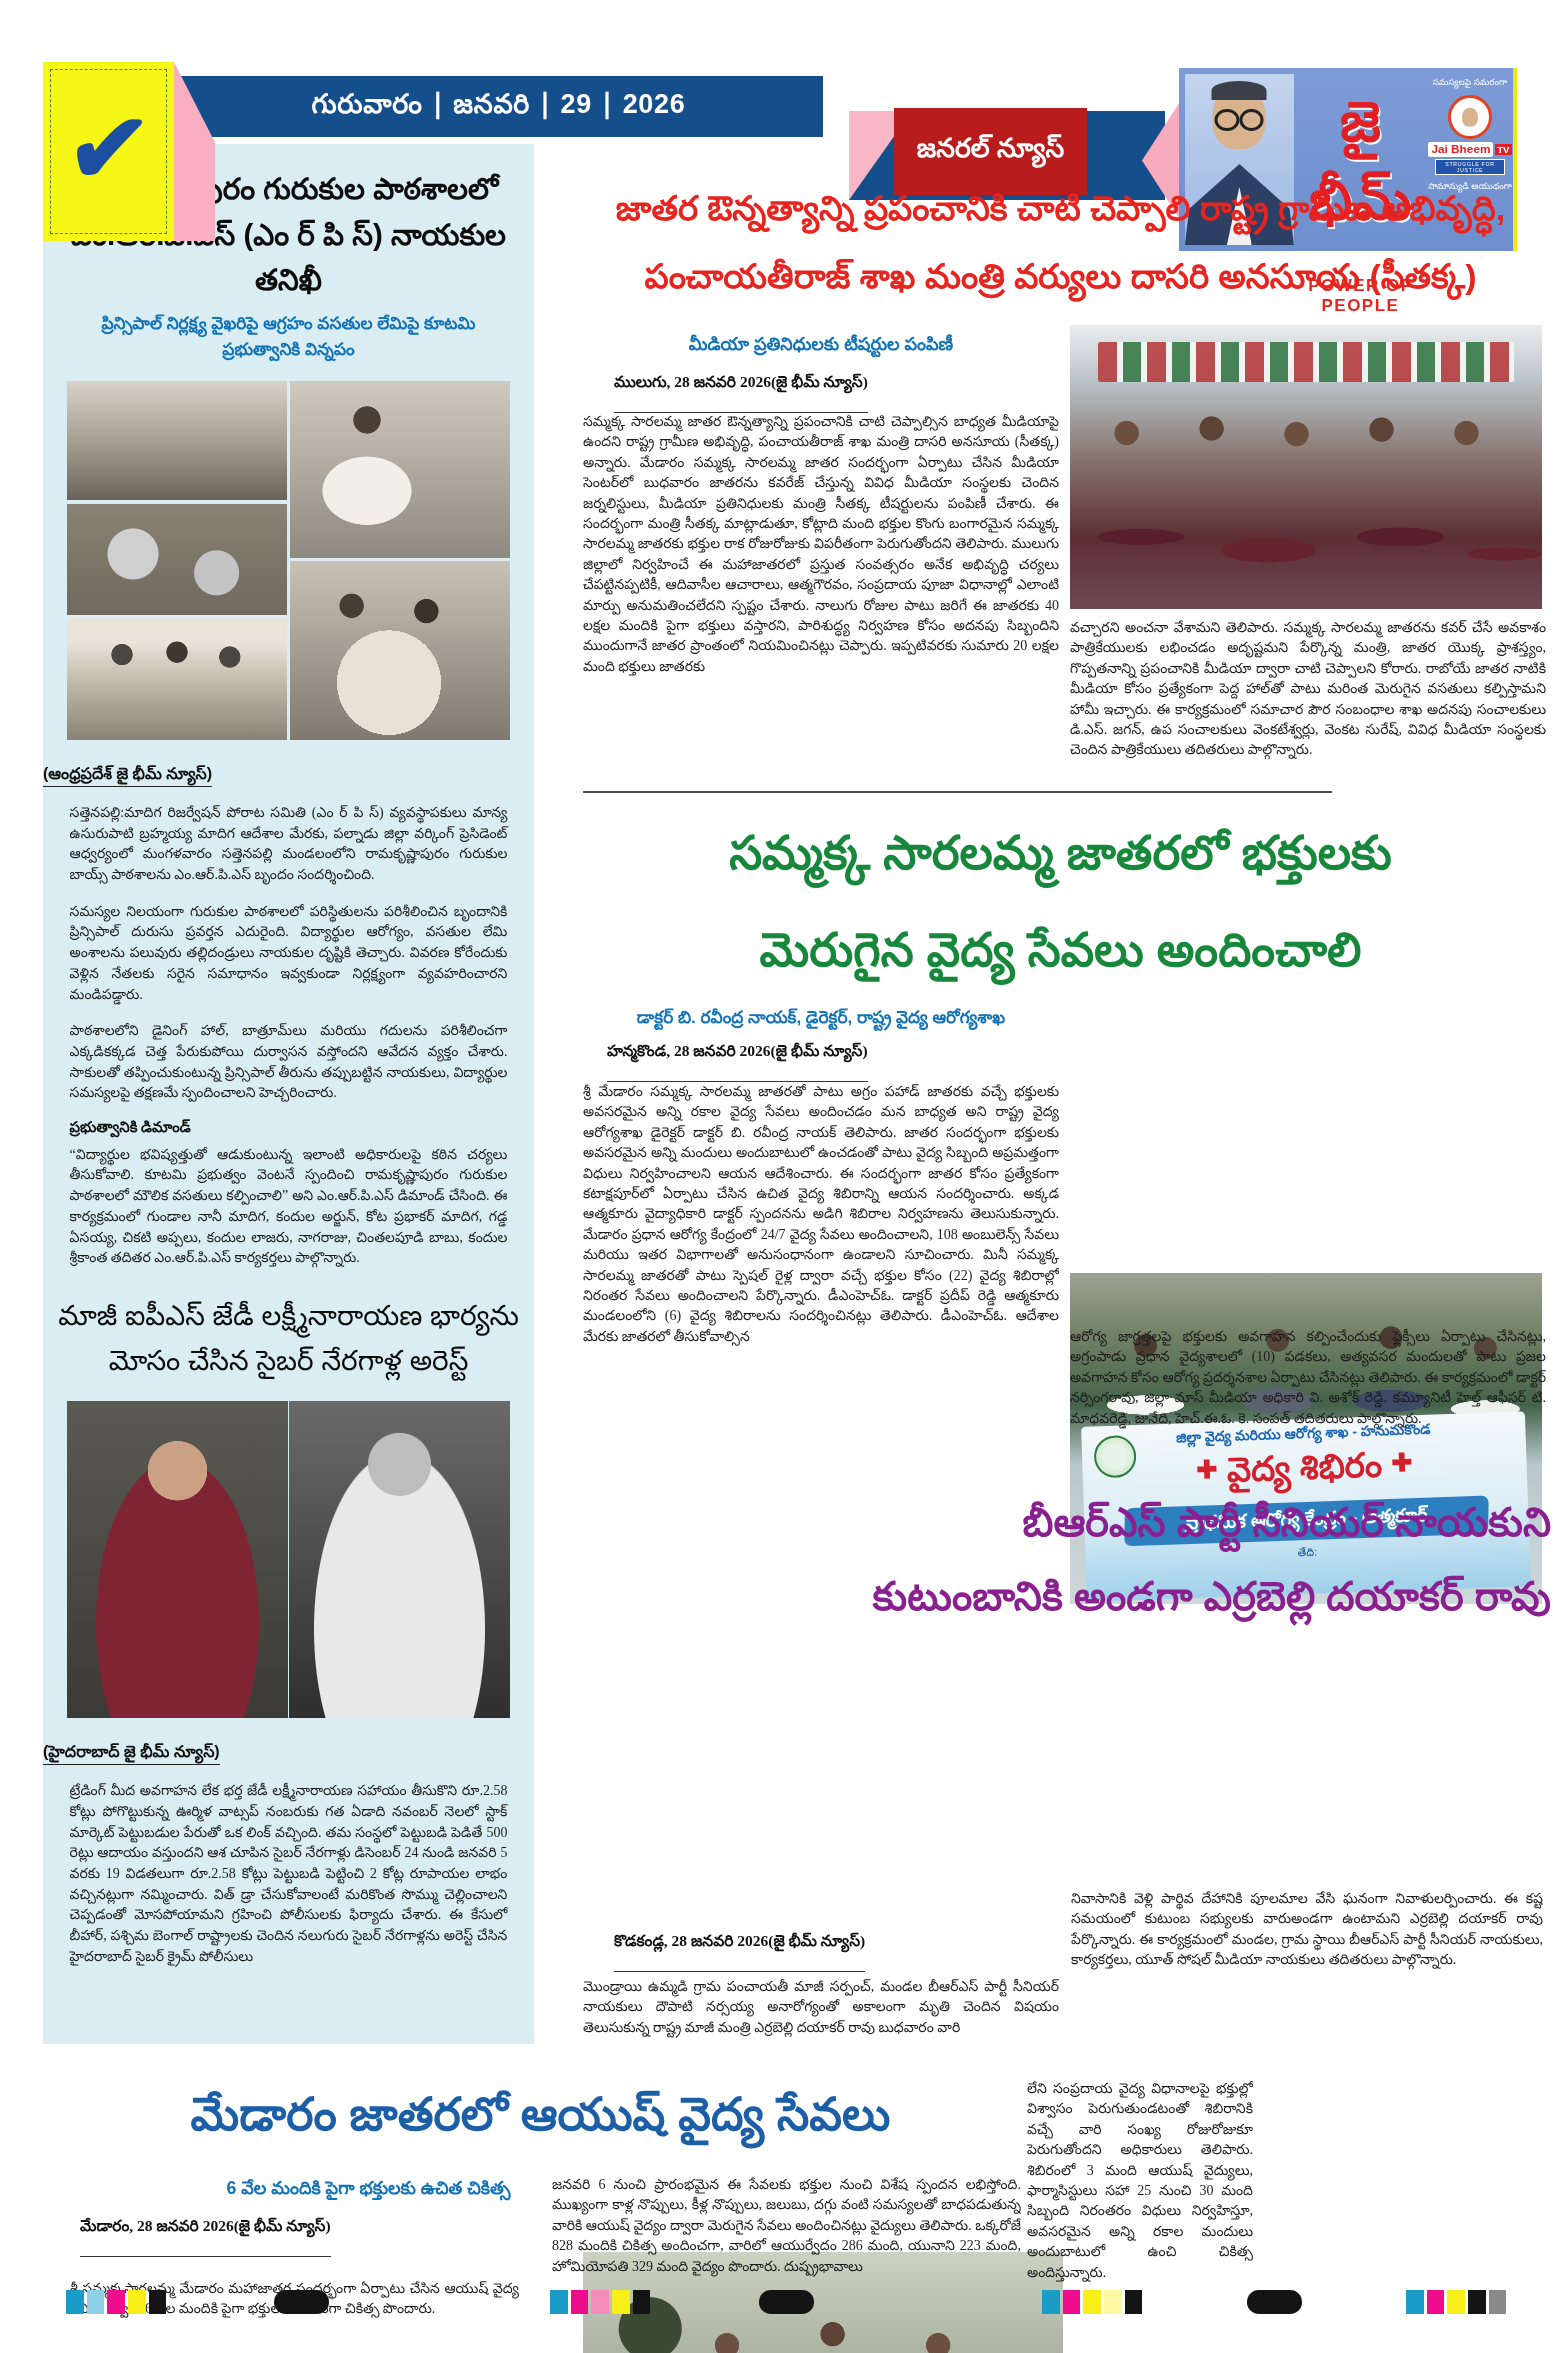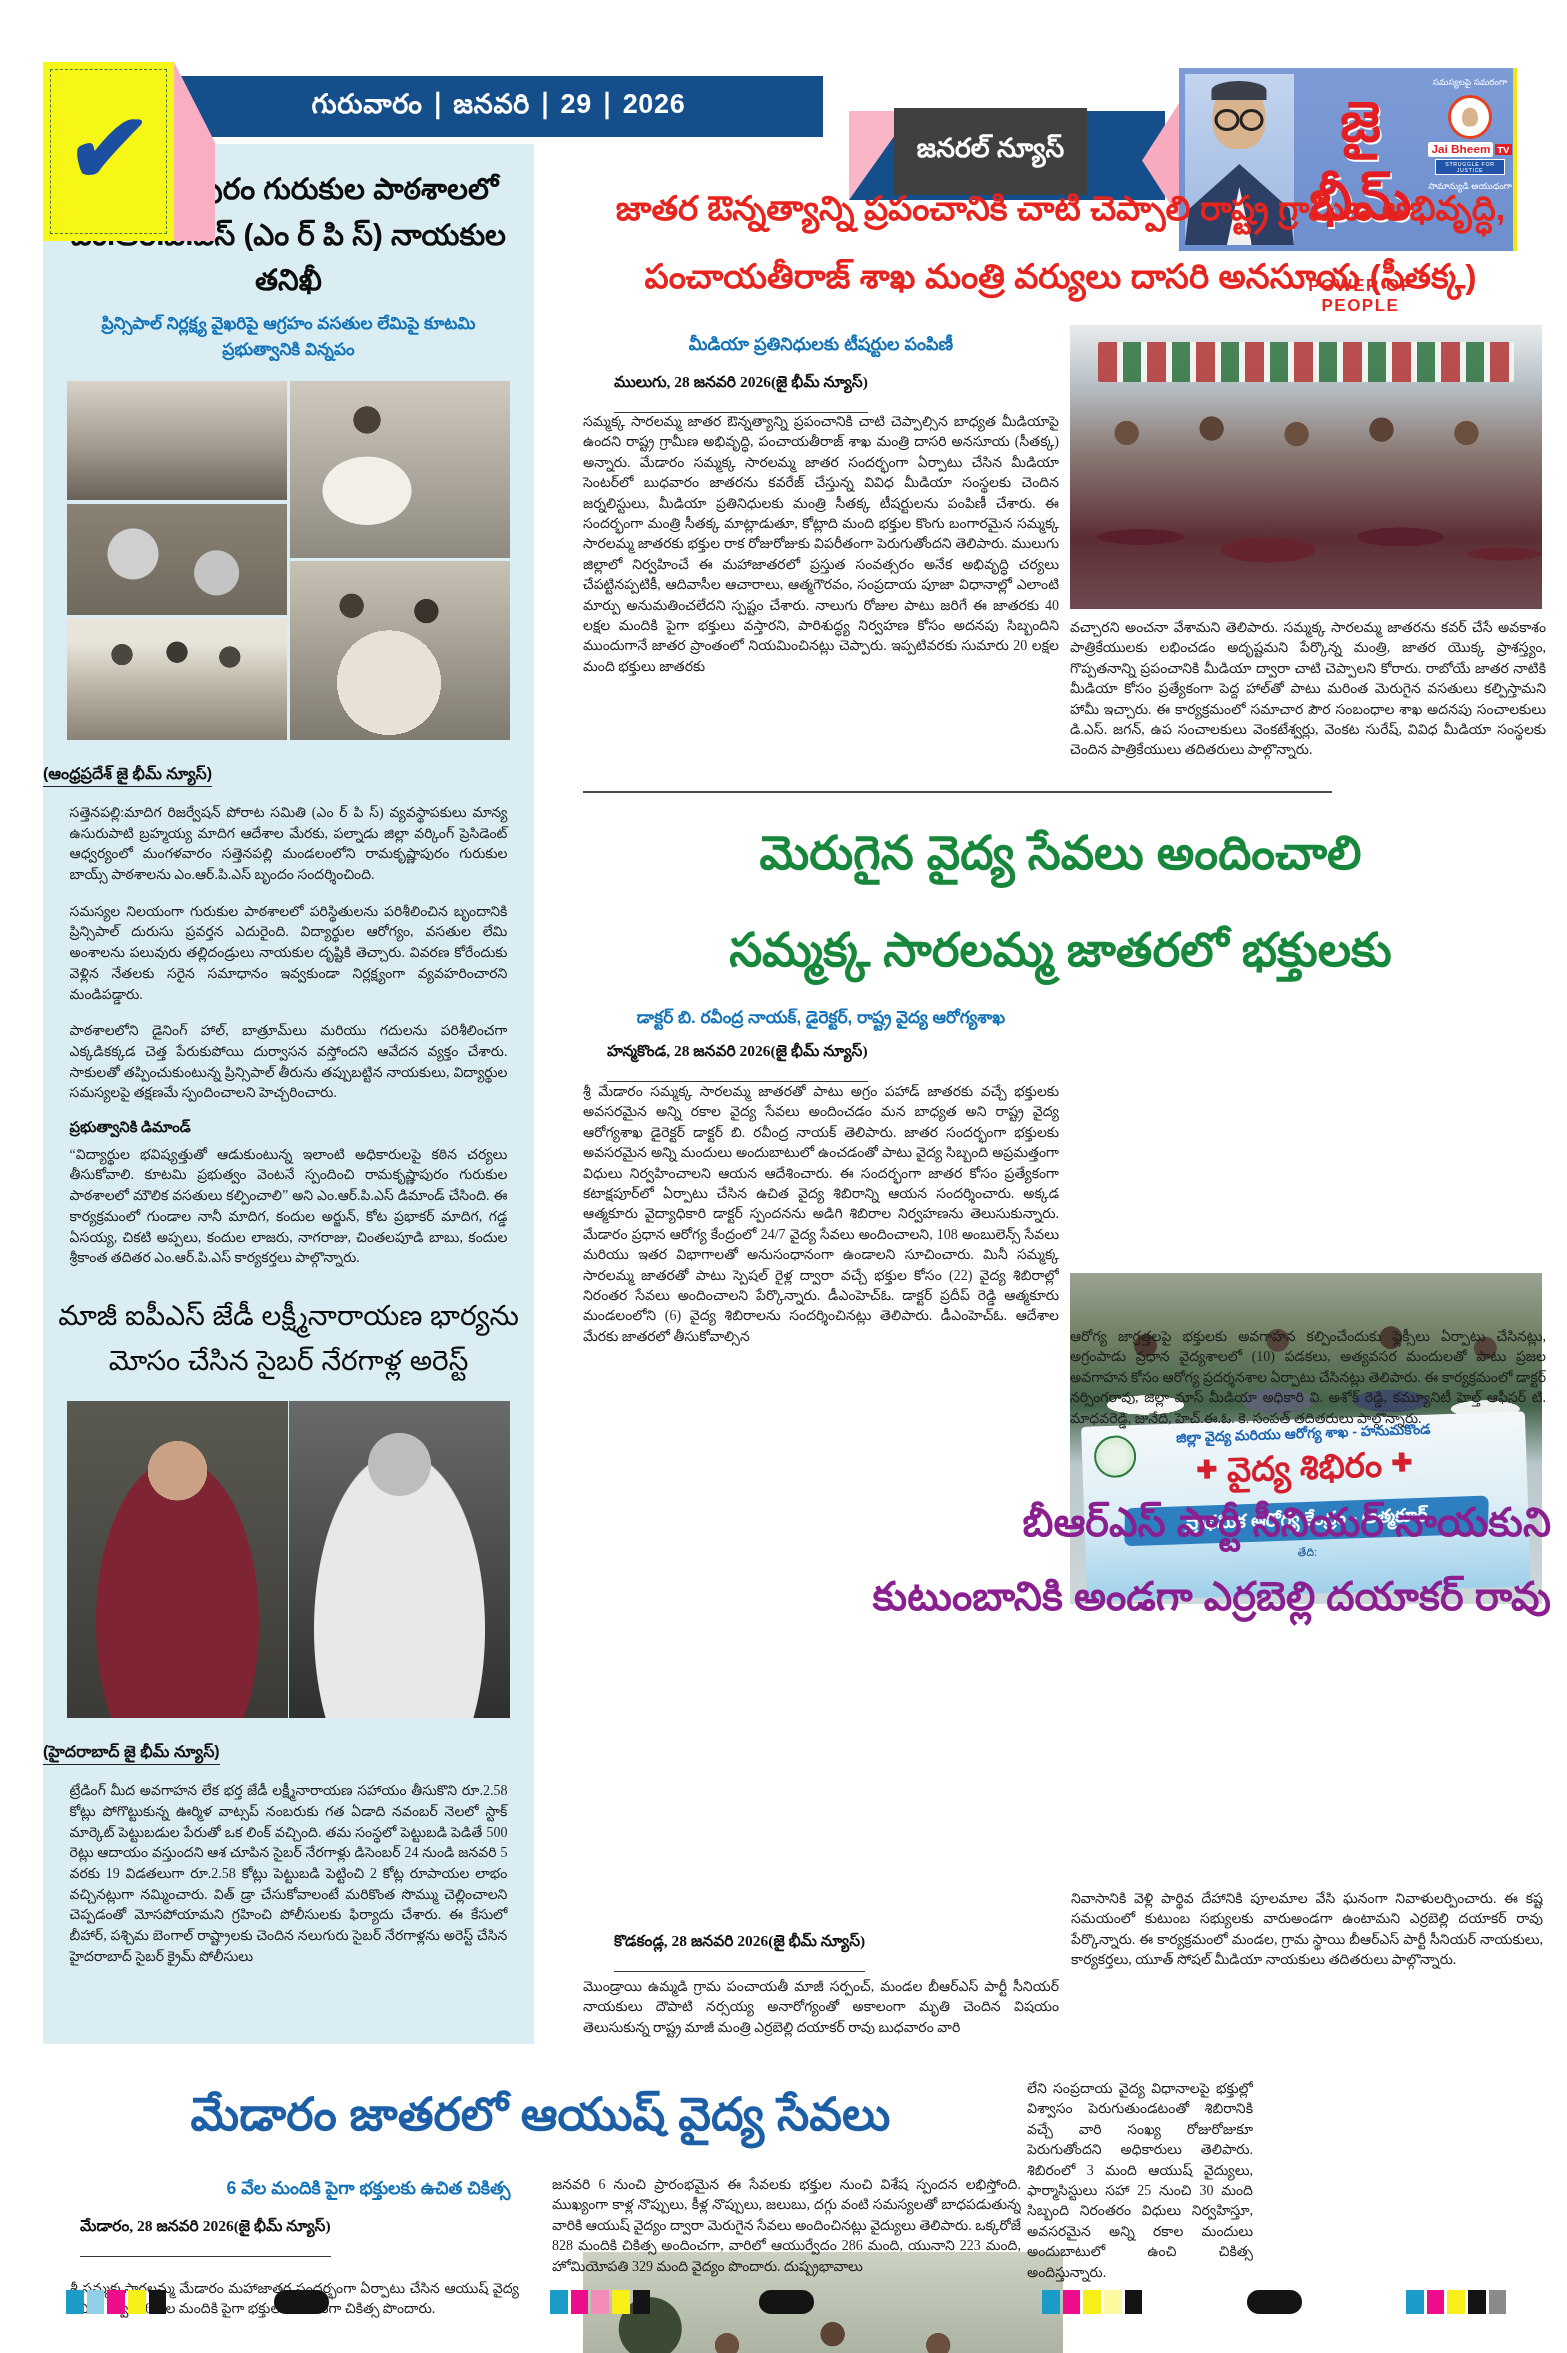--- a/index.html
+++ b/index.html
@@ -13,21 +13,21 @@
   .logo-check{position:absolute;left:0;top:29.5px;width:100%;text-align:center;
               font-size:97px;font-weight:bold;color:#1d4fa0;transform:skewX(-6deg);}
   .pink-fold{left:174px;top:62px;width:41px;height:179px;background:#f9aec2;
              clip-path:polygon(0 0,100% 45%,100% 100%,0 100%);z-index:2;}
   .date-bar{left:174px;top:76px;width:649px;height:61px;background:#154f8b;color:#fff;
             display:flex;align-items:center;justify-content:center;
             font-size:27px;font-weight:bold;letter-spacing:0.7px;z-index:1;}
   .tag-bar{left:849px;top:111px;width:316px;height:89px;background:#154f8b;}
   .tag-pink{left:849px;top:111px;width:63px;height:89px;background:#f9b6c6;
             clip-path:polygon(0 0,100% 0,0 100%);}
-  .tag-red{left:894px;top:108px;width:193px;height:87px;background:#404040;color:#ffffff;
+  .tag-red{left:894px;top:108px;width:193px;height:87px;background:#b91c1c;color:#ffffff;
            font-weight:bold;font-size:26.6px;display:flex;align-items:center;justify-content:center;}
   .mast-arrow{left:1142px;top:80px;width:52px;height:161px;background:#f8aabe;
               clip-path:polygon(100% 0,100% 100%,0 50%);}
   .masthead{left:1179px;top:68px;width:338px;height:183px;display:flex;
             background:linear-gradient(180deg,#7d9bd6,#6d8fcd);
             border-right:4.4px solid #f3e414;box-sizing:border-box;}
   .amb{width:109px;margin:5.9px 0 5.9px 5.9px;position:relative;
        background:linear-gradient(180deg,#c3d4ee,#9db8e2);}
   .amb-head{position:absolute;left:50%;top:11.8px;transform:translateX(-50%);
             width:53px;height:63px;background:#d9b28e;border-radius:46% 46% 42% 42%;}
@@ -298,22 +298,22 @@
   <div class="abs ph media-photo">
     <div class="mp-banner"></div>
     <div class="mp-heads"></div>
     <div class="mp-shirts"></div>
   </div>
   <div class="abs bodytxt media-right">వచ్చారని అంచనా వేశామని తెలిపారు. సమ్మక్క సారలమ్మ జాతరను కవర్ చేసే అవకాశం పాత్రికేయులకు లభించడం అదృష్టమని పేర్కొన్న మంత్రి, జాతర యొక్క ప్రాశస్త్యం, గొప్పతనాన్ని ప్రపంచానికి మీడియా ద్వారా చాటి చెప్పాలని కోరారు. రాబోయే జాతర నాటికి మీడియా కోసం ప్రత్యేకంగా పెద్ద హాల్‌తో పాటు మరింత మెరుగైన వసతులు కల్పిస్తామని హామీ ఇచ్చారు. ఈ కార్యక్రమంలో సమాచార పౌర సంబంధాల శాఖ అదనపు సంచాలకులు డి.ఎస్. జగన్, ఉప సంచాలకులు వెంకటేశ్వర్లు, వెంకట సురేష్, వివిధ మీడియా సంస్థలకు చెందిన పాత్రికేయులు తదితరులు పాల్గొన్నారు.</div>
 
   <div class="abs rule"></div>
 
   <div class="abs health-h">
+    <div>సమ్మక్క సారలమ్మ జాతరలో భక్తులకు</div>
     <div>మెరుగైన వైద్య సేవలు అందించాలి</div>
-    <div>సమ్మక్క సారలమ్మ జాతరలో భక్తులకు</div>
   </div>
   <div class="abs health-sub">డాక్టర్ బి. రవీంద్ర నాయక్, డైరెక్టర్, రాష్ట్ర వైద్య ఆరోగ్యశాఖ</div>
   <div class="abs dateline health-date">
     <span class="dl-u">హన్మకొండ, 28 జనవరి 2026(జై భీమ్ న్యూస్)</span>
   </div>
   <div class="abs bodytxt health-left">శ్రీ మేడారం సమ్మక్క సారలమ్మ జాతరతో పాటు అగ్రం పహాడ్ జాతరకు వచ్చే భక్తులకు అవసరమైన అన్ని రకాల వైద్య సేవలు అందించడం మన బాధ్యత అని రాష్ట్ర వైద్య ఆరోగ్యశాఖ డైరెక్టర్ డాక్టర్ బి. రవీంద్ర నాయక్ తెలిపారు. జాతర సందర్భంగా భక్తులకు అవసరమైన అన్ని మందులు అందుబాటులో ఉంచడంతో పాటు వైద్య సిబ్బంది అప్రమత్తంగా విధులు నిర్వహించాలని ఆయన ఆదేశించారు. ఈ సందర్భంగా జాతర కోసం ప్రత్యేకంగా కటాక్షపూర్‌లో ఏర్పాటు చేసిన ఉచిత వైద్య శిబిరాన్ని ఆయన సందర్శించారు. అక్కడ ఆత్మకూరు వైద్యాధికారి డాక్టర్ స్పందనను అడిగి శిబిరాల నిర్వహణను తెలుసుకున్నారు. మేడారం ప్రధాన ఆరోగ్య కేంద్రంలో 24/7 వైద్య సేవలు అందించాలని, 108 అంబులెన్స్ సేవలు మరియు ఇతర విభాగాలతో అనుసంధానంగా ఉండాలని సూచించారు. మినీ సమ్మక్క సారలమ్మ జాతరతో పాటు స్పెషల్ రైళ్ల ద్వారా వచ్చే భక్తుల కోసం (22) వైద్య శిబిరాల్లో నిరంతర సేవలు అందించాలని పేర్కొన్నారు. డీఎంహెచ్ఓ. డాక్టర్ ప్రదీప్ రెడ్డి ఆత్మకూరు మండలంలోని (6) వైద్య శిబిరాలను సందర్శించినట్లు తెలిపారు. డీఎంహెచ్ఓ. ఆదేశాల మేరకు జాతరలో తీసుకోవాల్సిన</div>
 
   <div class="abs ph health-photo">
     <div class="hp-people"></div>
     <div class="vs-banner">

